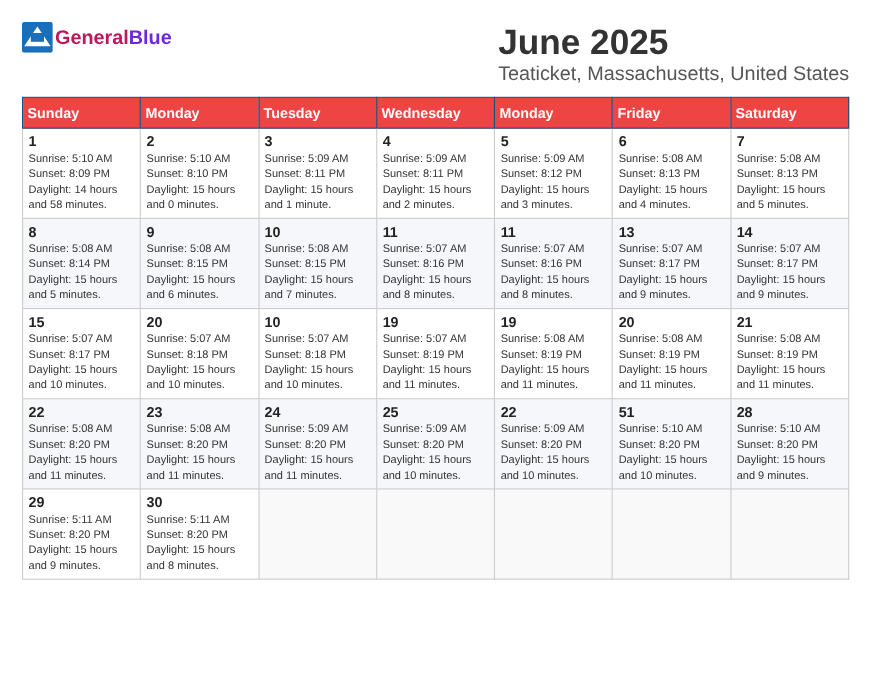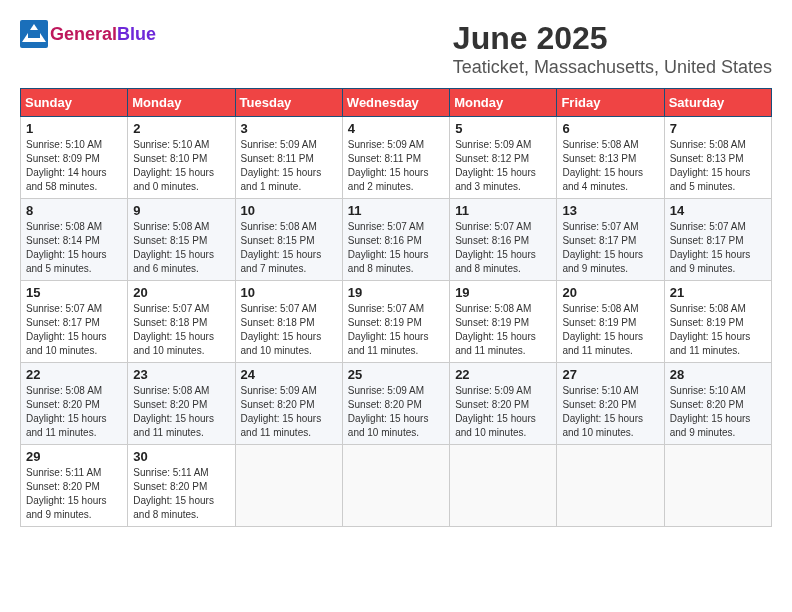--- a/index.html
+++ b/index.html
@@ -305,21 +305,21 @@
 and 10 minutes.</div>
         </td>
         <td>
           <span class="day-number">22</span>
           <div class="day-info" style="white-space: pre-line;">Sunrise: 5:09 AM
 Sunset: 8:20 PM
 Daylight: 15 hours
 and 10 minutes.</div>
         </td>
         <td>
-          <span class="day-number">27</span>
+          <span class="day-number">51</span>
           <div class="day-info" style="white-space: pre-line;">Sunrise: 5:10 AM
 Sunset: 8:20 PM
 Daylight: 15 hours
 and 10 minutes.</div>
         </td>
         <td>
           <span class="day-number">28</span>
           <div class="day-info" style="white-space: pre-line;">Sunrise: 5:10 AM
 Sunset: 8:20 PM
 Daylight: 15 hours

